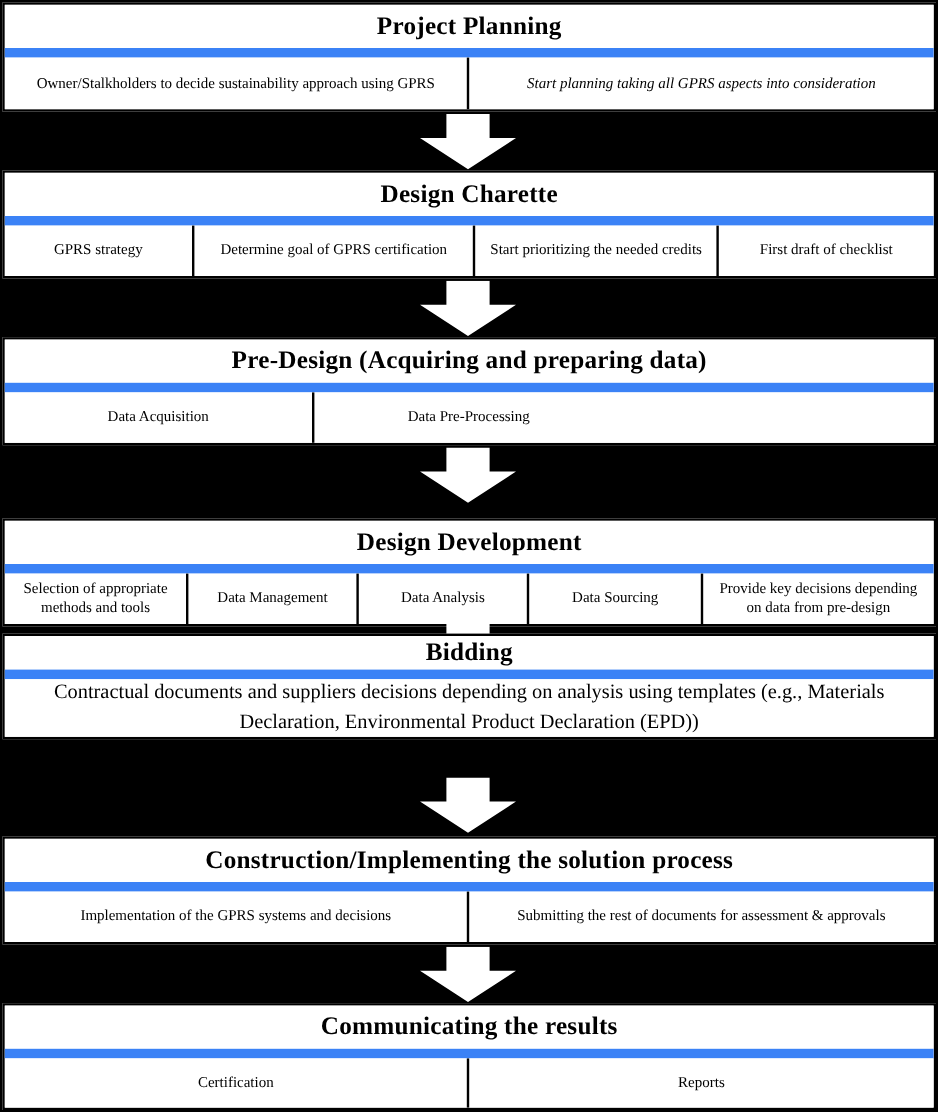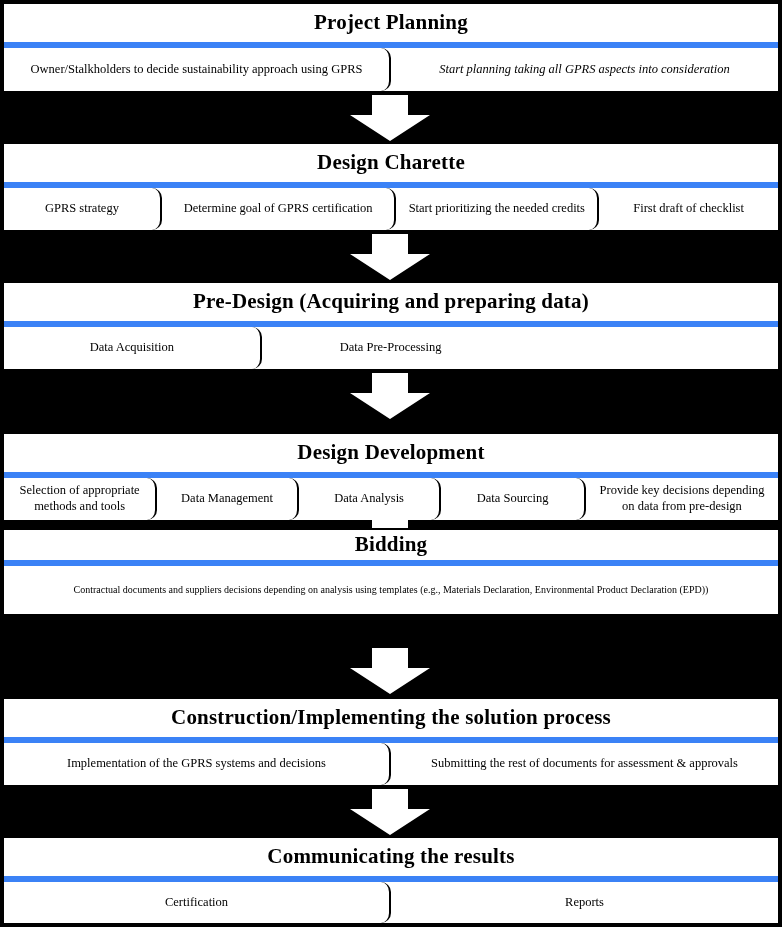--- a/index.html
+++ b/index.html
@@ -37,47 +37,46 @@
     box-sizing: border-box;
     background: #ffffff;
     display: flex;
     align-items: center;
     justify-content: center;
     text-align: center;
     font-weight: bold;
     font-size: 21px;
     line-height: 1.1;
     letter-spacing: 0.2px;
-    border-bottom: 6px solid #3b82f6;
+    border-bottom: 8px solid #3b82f6;
   }
 
   .stage-row {
     width: 100%;
     box-sizing: border-box;
     display: flex;
     background: #ffffff;
   }
 
   .cell {
     box-sizing: border-box;
     display: flex;
     align-items: center;
     justify-content: center;
     text-align: center;
     font-size: 12.5px;
     line-height: 1.25;
     padding: 3px 6px;
     border-right: 2px solid #000000;
-    border-radius: 10px;
   }
   .cell:last-child {
     border-right: none;
   }
   .cell.wide-text {
-    font-size: 10px;
+    font-size: 17px;
     line-height: 1.45;
   }
 
   
   .arrow {
     position: absolute;
     width: 82px;
     height: 47px;
   }
   .arrow svg {

